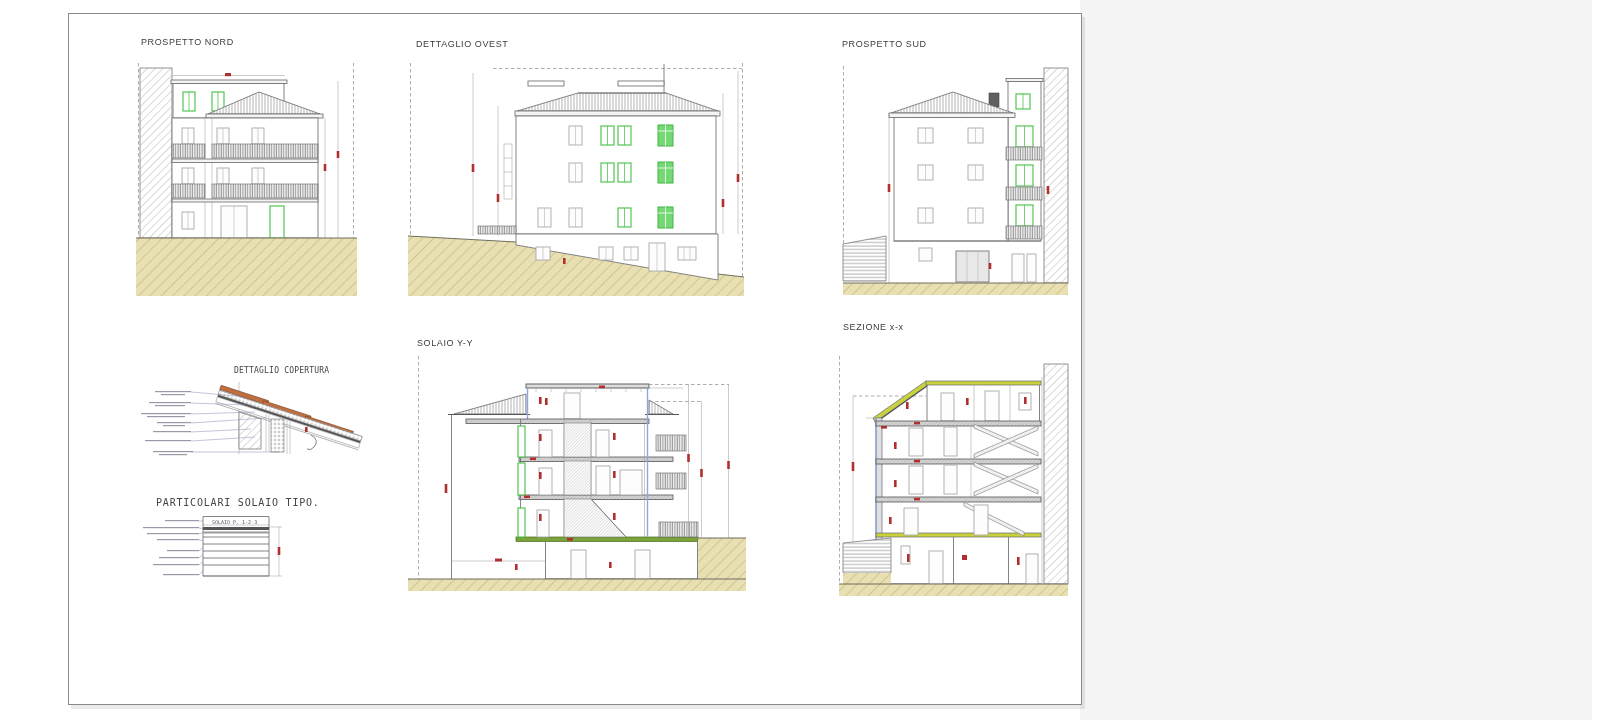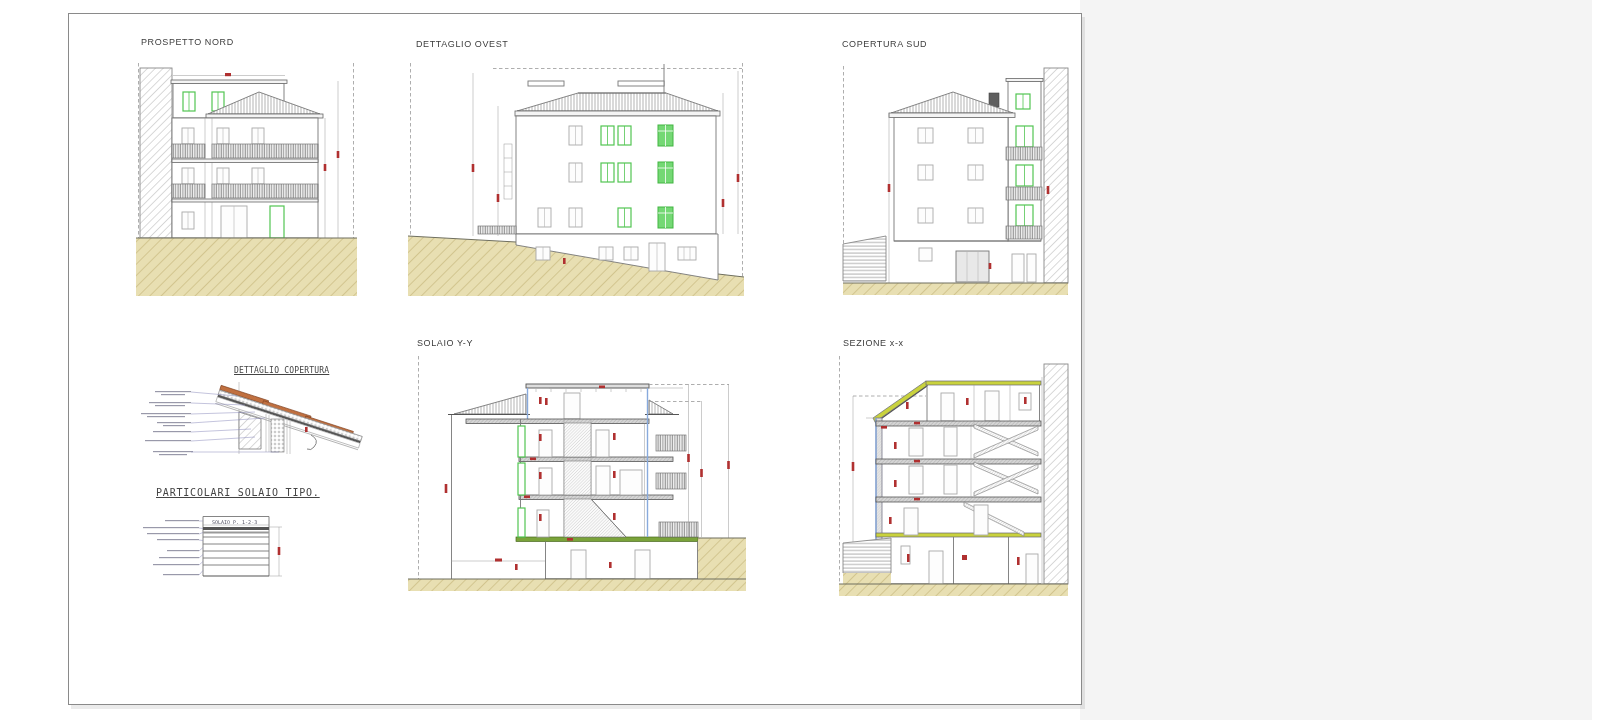--- a/index.html
+++ b/index.html
@@ -4,23 +4,23 @@
 <style>
   html,body{margin:0;padding:0;background:#ffffff;}
   .canvas{position:relative;width:1592px;height:720px;background:#ffffff;overflow:hidden;
           font-family:"Liberation Sans",sans-serif;}
   .right-panel{position:absolute;left:1080px;top:0;width:520px;height:720px;background:#f4f4f4;}
   .sheet{position:absolute;left:68px;top:13px;width:1012px;height:690px;background:#ffffff;
          border:1px solid #8a8a8a;box-shadow:3px 4px 0 rgba(0,0,0,0.08);}
   .sheet svg{position:absolute;left:0;top:0;}
   .t-main{position:absolute;font:9px "Liberation Sans",sans-serif;letter-spacing:.6px;color:#3c3c3c;white-space:nowrap;}
   .t-det{position:absolute;font:8px "DejaVu Sans Mono",monospace;letter-spacing:.2px;color:#444;
-         text-decoration:underline;white-space:nowrap;}
+         white-space:nowrap;}
   .t-part{position:absolute;font:10px "DejaVu Sans Mono",monospace;letter-spacing:.8px;color:#444;
-          text-decoration:underline;white-space:nowrap;}
+          white-space:nowrap;margin-top:10px;}
   
   .o{fill:#ffffff;stroke:#777;stroke-width:.9}
   .oe{fill:#f4f4f4;stroke:#666;stroke-width:.8}
   .ln{stroke:#777;stroke-width:.9;fill:none}
   .lnd{stroke:#555;stroke-width:1.1;fill:none}
   .thin{stroke:#999;stroke-width:.5;fill:none}
   .dash{stroke:#999;stroke-width:.8;stroke-dasharray:3.5 2.5;fill:none}
   .gw{fill:#fdfdfd;stroke:#a8a8a8;stroke-width:.9}
   .gwl{stroke:#b5b5b5;stroke-width:.6;fill:none}
   .grn{fill:#ffffff;stroke:#52c552;stroke-width:1.2}
@@ -47,23 +47,23 @@
 </head>
 <body>
 
 <div class="canvas">
   <div class="right-panel"></div>
 
   <div class="sheet">
 
     <div class="t-main" style="left:72px;top:23px">PROSPETTO NORD</div>
     <div class="t-main" style="left:347px;top:25px">DETTAGLIO OVEST</div>
-    <div class="t-main" style="left:773px;top:25px">COPERTURA SUD</div>
+    <div class="t-main" style="left:773px;top:25px">PROSPETTO SUD</div>
     <div class="t-main" style="left:348px;top:324px">SOLAIO Y-Y</div>
-    <div class="t-main" style="left:774px;top:324px">SEZIONE x-x</div>
+    <div class="t-main" style="left:774px;top:308px">SEZIONE x-x</div>
     <div class="t-det" style="left:165px;top:352px">DETTAGLIO COPERTURA</div>
     <div class="t-part" style="left:87px;top:473px">PARTICOLARI SOLAIO TIPO.</div>
 
     <svg width="1012" height="690" viewBox="0 0 1012 690">
       <defs>
         <pattern id="patDiag" width="5.5" height="5.5" patternUnits="userSpaceOnUse" patternTransform="rotate(45)">
           <rect width="5.5" height="5.5" fill="#ffffff"></rect>
             <line x1="0" y1="0" x2="0" y2="5.5" stroke="#a0a0a0" stroke-width=".8"></line>
         </pattern>
         <pattern id="patGround" width="8" height="8" patternUnits="userSpaceOnUse" patternTransform="rotate(45)">

